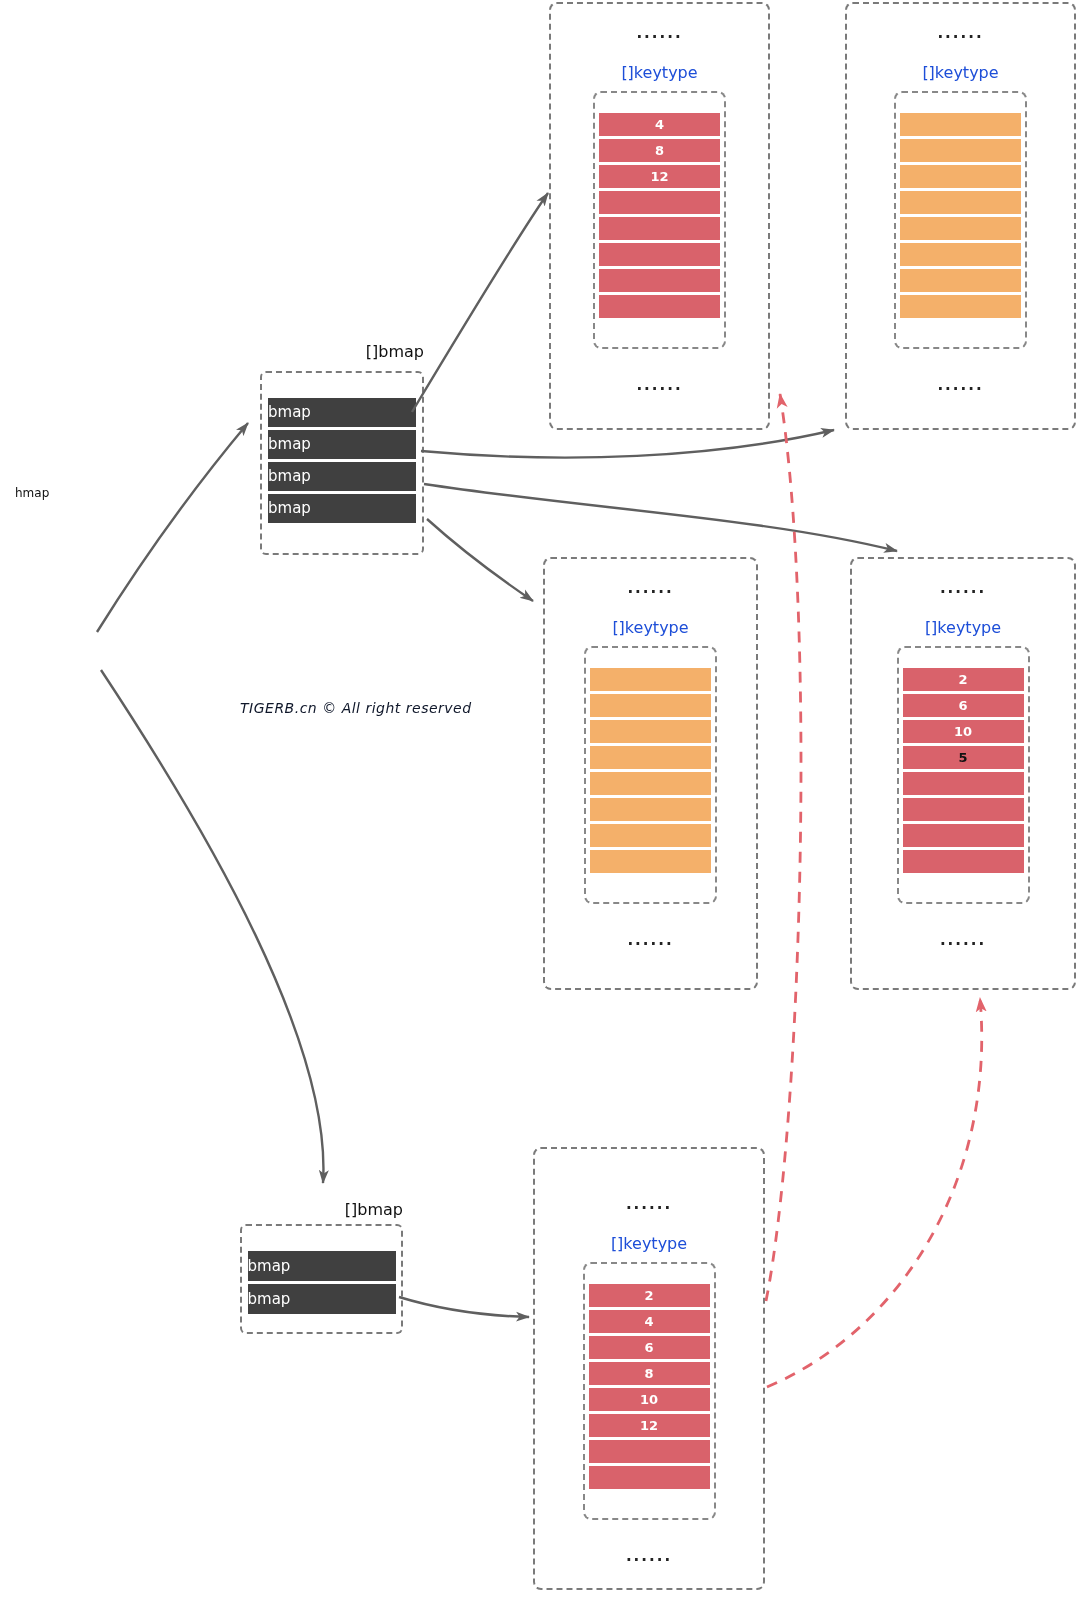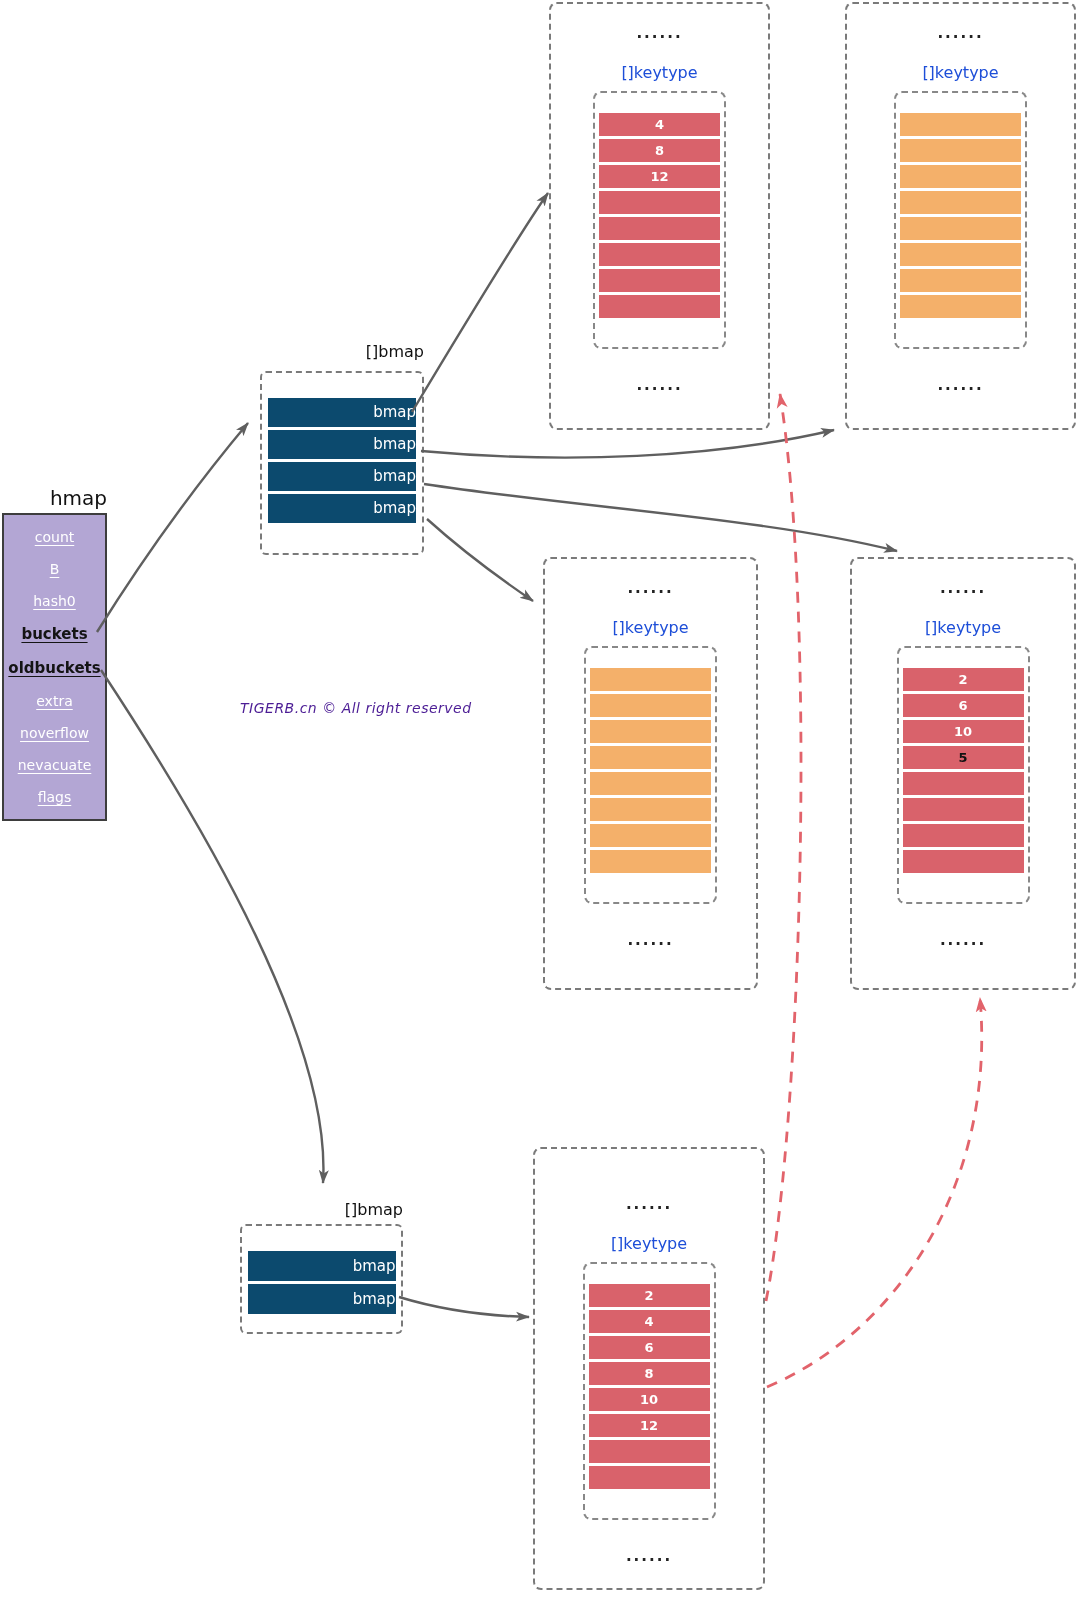--- a/index.html
+++ b/index.html
@@ -3,53 +3,53 @@
 <meta charset="utf-8">
 <style>
   html,body{margin:0;padding:0;background:#ffffff;}
   .canvas{
     position:relative;width:1080px;height:1601px;background:#ffffff;
     font-family:"DejaVu Sans","Liberation Sans",sans-serif;overflow:hidden;
   }
   .overlay{position:absolute;left:0;top:0;width:1080px;height:1601px;pointer-events:none;z-index:40;}
 
   
-  .hmap-title{position:absolute;left:2px;top:486px;width:105px;text-align:right;
-    font-size:20px;color:#111;z-index:10;}
+  .hmap-title{position:absolute;left:15px;top:486px;width:105px;text-align:left;
+    font-size:12px;color:#111;z-index:10;}
   .hmap-box{position:absolute;left:2px;top:513px;width:105px;height:308px;
     background:#b3a6d4;border:2px solid #3d3d3d;box-sizing:border-box;z-index:10;
     display:flex;flex-direction:column;justify-content:space-around;align-items:center;padding:6px 0;}
   .hfield{font-size:14px;color:#ffffff;text-decoration:underline;text-underline-offset:3px;}
   .hfield.dark{color:#141414;font-weight:bold;font-size:15px;}
 
   
   .bmap-title{position:absolute;text-align:right;font-size:16px;color:#111;z-index:10;}
   .bmap-box{position:absolute;border:2px dashed #7a7a7a;border-radius:6px;box-sizing:border-box;
     background:#fff;z-index:10;display:flex;flex-direction:column;align-items:center;}
-  .bmap-row{width:148px;height:29px;margin-bottom:3px;background:#0c4a6e;
-    color:#ffffff;font-size:15px;text-align:right;line-height:29px;}
+  .bmap-row{width:148px;height:29px;margin-bottom:3px;background:#404040;
+    color:#ffffff;font-size:15px;text-align:left;line-height:29px;}
 
   
   .ktgroup{position:absolute;border:2px dashed #7a7a7a;border-radius:8px;box-sizing:border-box;
     display:flex;flex-direction:column;align-items:center;z-index:10;background:transparent;}
   .dots{font-size:15px;font-weight:bold;color:#222;letter-spacing:2px;margin-top:20px;}
   .ktgroup.low .dots.first{margin-top:46px;}
   .kt-title{font-size:16px;color:#1d4ed8;margin-top:21px;}
   .ktinner{margin-top:9px;width:133px;border:2px dashed #888;border-radius:8px;box-sizing:border-box;
     padding:20px 0 26px 0;display:flex;flex-direction:column;align-items:center;}
   .cell{width:121px;height:23px;margin-bottom:3px;text-align:center;line-height:23px;
     font-size:13px;font-weight:bold;color:#ffffff;}
   .cell.red{background:#d9626b;}
   .cell.orange{background:#f4b06a;}
   .cell.dark{color:#111111;}
   .dots.last{margin-top:27px;}
 
   
   .watermark{position:absolute;left:240px;top:700px;font-size:14px;font-style:italic;
-    color:#4c1d95;z-index:5;letter-spacing:0.5px;}
+    color:#0f172a;z-index:5;letter-spacing:0.5px;}
 </style>
 </head>
 <body>
 
 <div class="canvas">
 
   <svg class="overlay" viewBox="0 0 1080 1601">
     <defs>
       <marker id="ah-gray" markerUnits="userSpaceOnUse" markerWidth="14" markerHeight="12" viewBox="0 0 14 12" refX="13" refY="6" orient="auto">
         <path d="M0,1 L14,6 L0,11 L3.5,6 Z" fill="#5f5f5f"></path>
@@ -65,31 +65,20 @@
     <path d="M 427 519 C 468 556, 502 580, 533 601" fill="none" stroke="#5f5f5f" stroke-width="2.4" marker-end="url(#ah-gray)"></path>
     <path d="M 101 670 C 208 832, 332 1044, 323 1183" fill="none" stroke="#5f5f5f" stroke-width="2.4" marker-end="url(#ah-gray)"></path>
     <path d="M 399 1297 C 448 1312, 492 1316, 529 1317" fill="none" stroke="#5f5f5f" stroke-width="2.4" marker-end="url(#ah-gray)"></path>
     <path d="M 766 1301 C 802 1120, 816 620, 780 394" fill="none" stroke="#e2636b" stroke-width="2.8" stroke-dasharray="11 9" marker-end="url(#ah-red)"></path>
     <path d="M 767 1387 C 900 1331, 996 1180, 980 998" fill="none" stroke="#e2636b" stroke-width="2.8" stroke-dasharray="11 9" marker-end="url(#ah-red)"></path>
   </svg>
 
   <div class="watermark">TIGERB.cn © All right reserved</div>
 
   <div class="hmap-title">hmap</div>
-  <div class="hmap-box">
-    <div class="hfield">count</div>
-    <div class="hfield">B</div>
-    <div class="hfield">hash0</div>
-    <div class="hfield dark">buckets</div>
-    <div class="hfield dark">oldbuckets</div>
-    <div class="hfield">extra</div>
-    <div class="hfield">noverflow</div>
-    <div class="hfield">nevacuate</div>
-    <div class="hfield">flags</div>
-  </div>
 
   <div class="bmap-title" style="left:260px;top:342px;width:164px;">[]bmap</div>
   <div class="bmap-box" style="left:260px;top:371px;width:164px;height:184px;padding-top:25px;">
     <div class="bmap-row">bmap</div>
     <div class="bmap-row">bmap</div>
     <div class="bmap-row">bmap</div>
     <div class="bmap-row">bmap</div>
   </div>
 
   <div class="bmap-title" style="left:240px;top:1200px;width:163px;">[]bmap</div>

